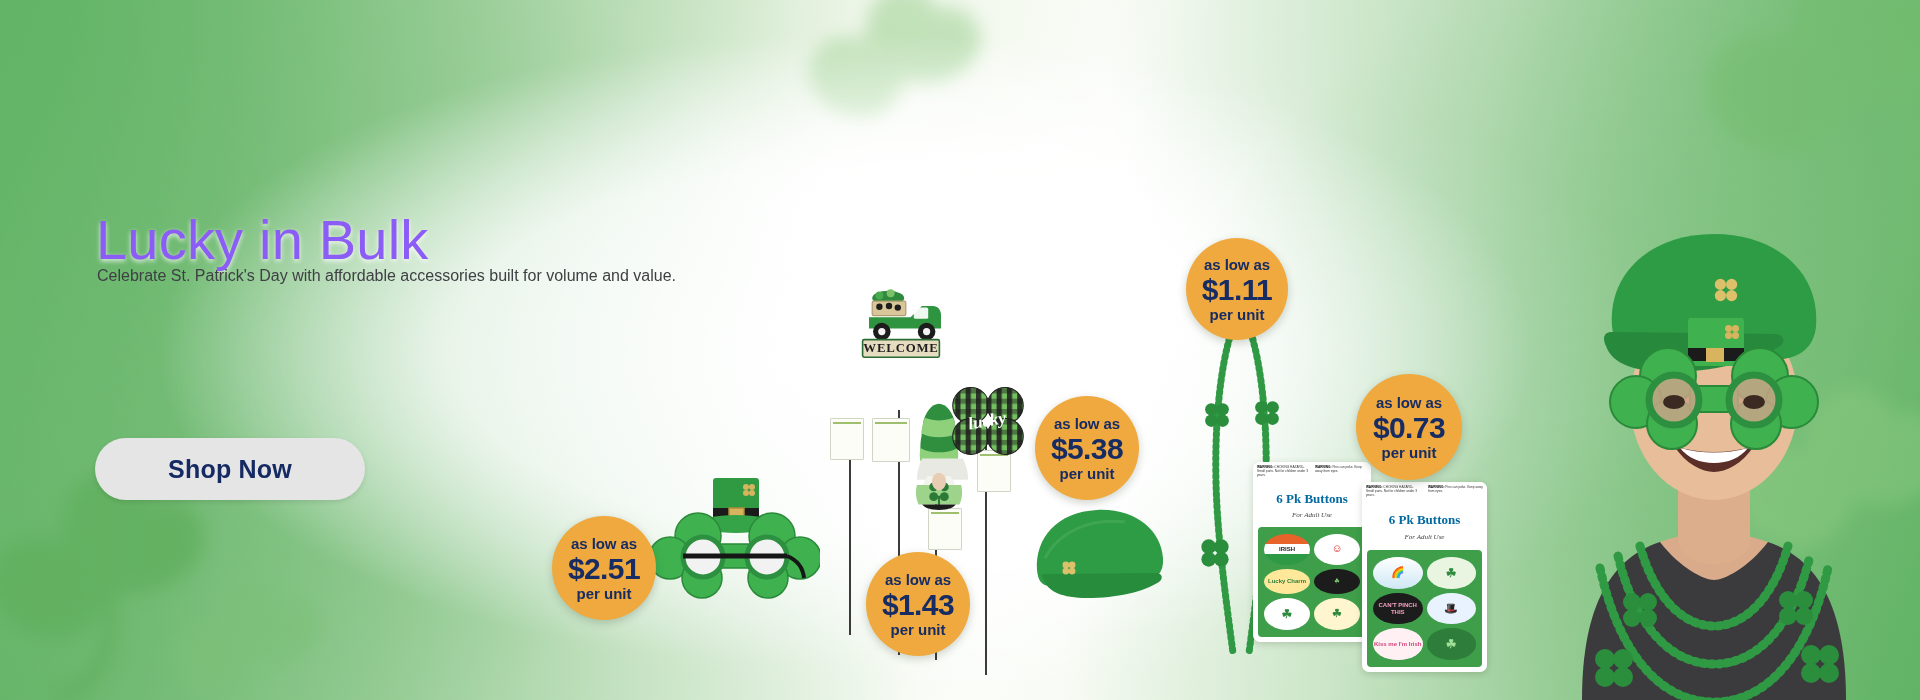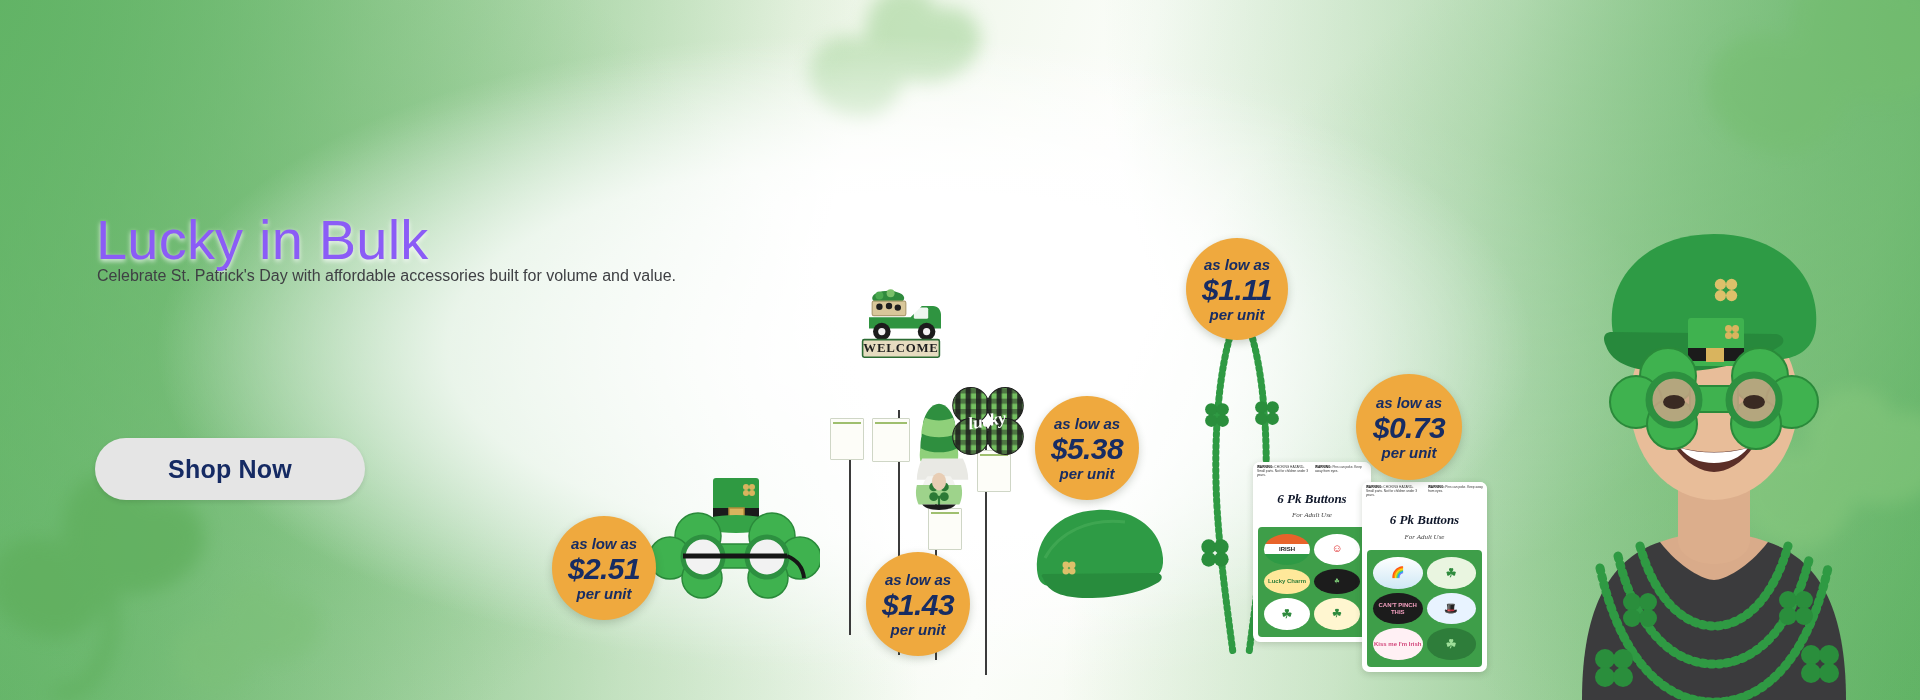--- a/index.html
+++ b/index.html
@@ -49,39 +49,39 @@
     font-family:"Liberation Sans", sans-serif;
     box-shadow:0 2px 5px rgba(0,0,0,.10);
   }
 
   
   .badge{
     position:absolute;border-radius:50%;
     background:#efa93e;color:#172c63;
     display:flex;flex-direction:column;align-items:center;justify-content:center;
     box-shadow:0 3px 9px rgba(40,60,30,.22);
-    text-align:center;line-height:1;font-style:italic;
+    text-align:center;line-height:1;
   }
   .badge .b-top{font-size:15px;font-weight:700;letter-spacing:-.1px;margin-bottom:2px;}
   .badge .b-price{font-size:30px;font-weight:800;letter-spacing:-.6px;margin:1px 0 2px;}
   .badge .b-bot{font-size:15px;font-weight:700;}
 
   
   .prod{position:absolute;}
   .prod svg{display:block;width:100%;height:100%;}
   .stake-rod{position:absolute;width:2px;background:#3b3b3b;}
   .hangtag{position:absolute;background:#fdfdf8;border:1px solid #cfd6c6;border-radius:1px;}
   .hangtag:after{content:"";position:absolute;left:2px;right:2px;top:3px;height:2px;background:#9fbf6f;}
 
   
   .pack{position:absolute;background:#ffffff;border-radius:7px;
     box-shadow:0 2px 7px rgba(40,60,30,.20);overflow:hidden;}
   .pack-head{position:absolute;left:0;right:0;top:0;height:36%;background:#fff;}
   .pack-title{position:absolute;left:0;right:0;top:16%;text-align:center;
-    font-size:13px;font-weight:700;color:#0f172a;font-family:"Liberation Serif",serif;font-style:italic;}
+    font-size:13px;font-weight:700;color:#0369a1;font-family:"Liberation Serif",serif;}
   .pack-sub{position:absolute;left:0;right:0;top:27%;text-align:center;
     font-size:7px;color:#444;font-family:"Liberation Serif",serif;font-style:italic;}
   .pack-warn{position:absolute;top:3px;font-size:3.2px;color:#333;line-height:1.25;width:44%;}
   .pack-warn b{color:#000;}
   .pack-body{position:absolute;left:5px;right:5px;bottom:5px;top:36%;
     background:#3e9e49;border-radius:4px;
     display:grid;grid-template-columns:1fr 1fr;gap:4px;padding:7px 6px;box-sizing:border-box;}
   .pin{border-radius:50%;background:#fff;display:flex;align-items:center;justify-content:center;
     font-size:6px;font-weight:700;text-align:center;line-height:1.05;overflow:hidden;}
 

